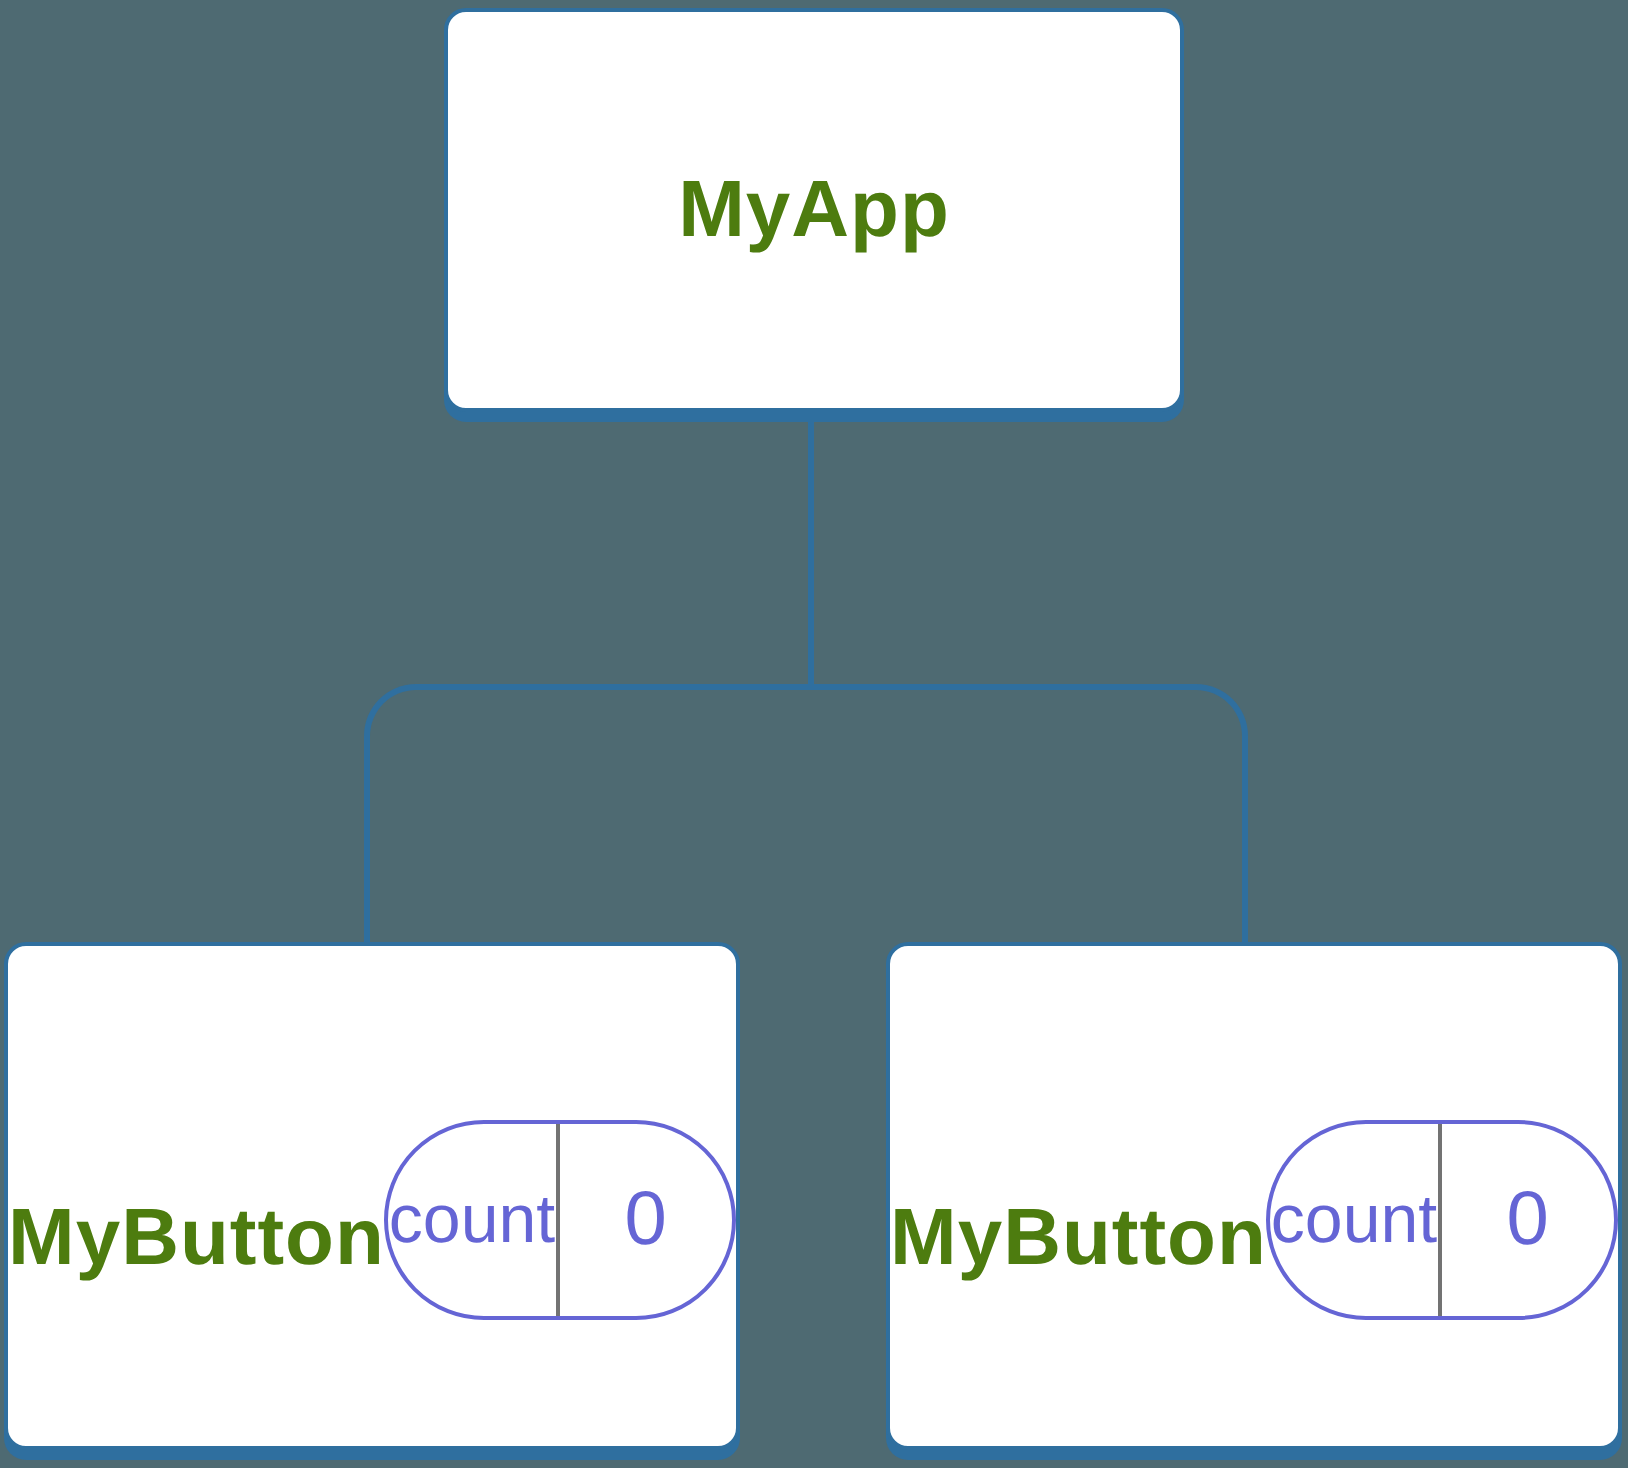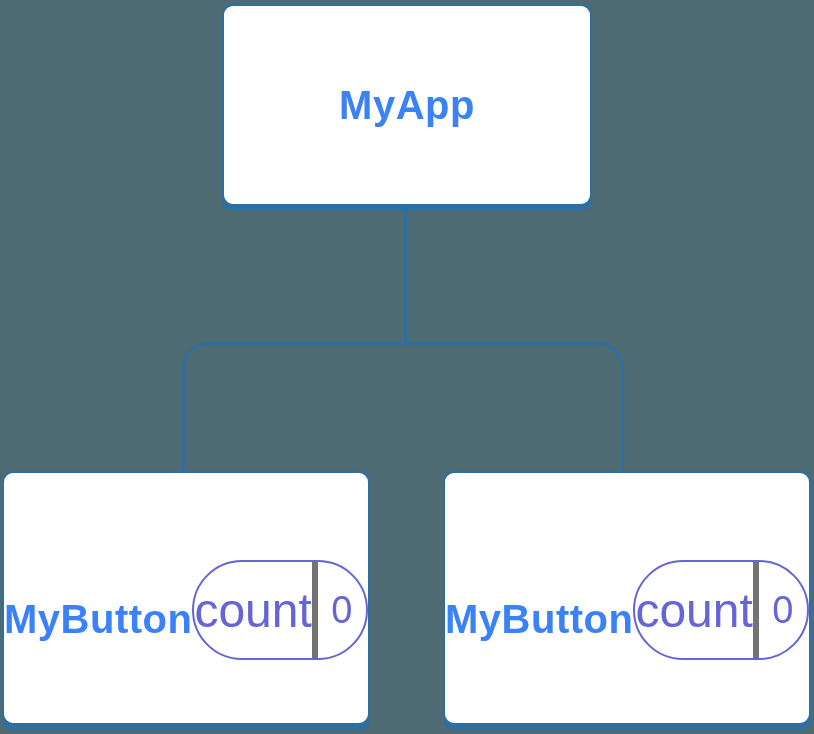--- a/index.html
+++ b/index.html
@@ -27,21 +27,21 @@
   }
   .node-child {
     width: 368px; height: 254px;
     display: flex; flex-direction: row; align-items: center;
   }
   .node-child-left  { left: 2px;   top: 471px; }
   .node-child-right { left: 443px; top: 471px; }
   .node-label {
     font-size: 40px;
     font-weight: bold;
-    color: #3b82f6;
+    color: #4d7c0f;
     letter-spacing: 0.5px;
     line-height: 1.15;
   }
   .node-child .node-label { margin-top: 42px; }
   .connector-vline {
     position: absolute;
     left: 404px; top: 207px;
     width: 3px; height: 137px;
     background: #2f6f9f;
     z-index: 1;
@@ -63,23 +63,23 @@
     border-radius: 50px;
     box-sizing: border-box;
     display: flex;
     align-items: stretch;
     overflow: hidden;
     background: #ffffff;
   }
   .state-name {
     flex: 1;
     display: flex; align-items: center; justify-content: center;
-    font-size: 48px;
+    font-size: 34px;
     color: #6565d5;
-    border-right: 6px solid #737373;
+    border-right: 2px solid #737373;
   }
   .state-value {
     width: 88px;
     display: flex; align-items: center; justify-content: center;
     font-size: 38px;
     color: #6565d5;
   }
 </style>
 </head>
 <body>

